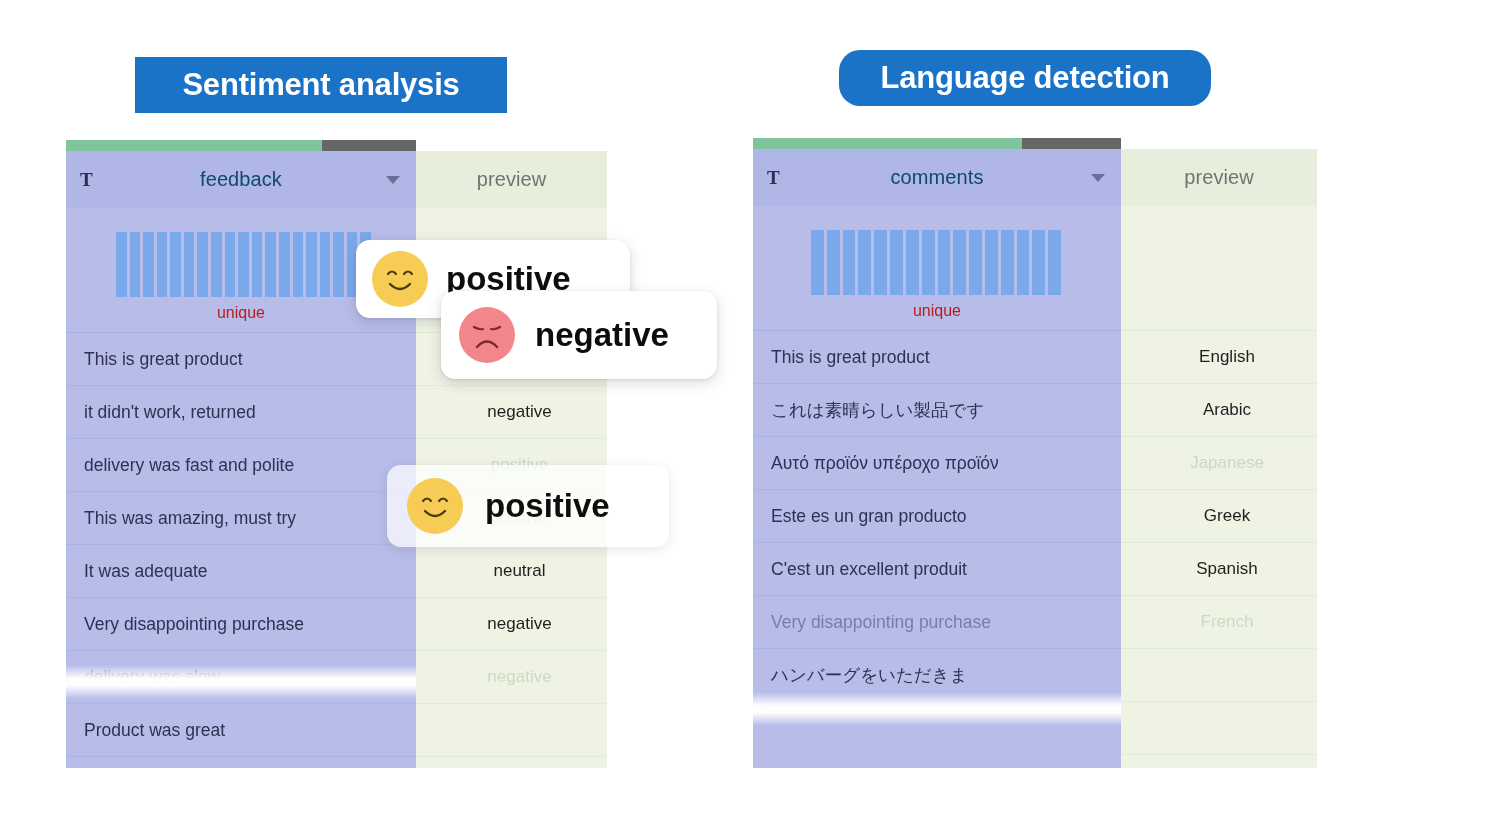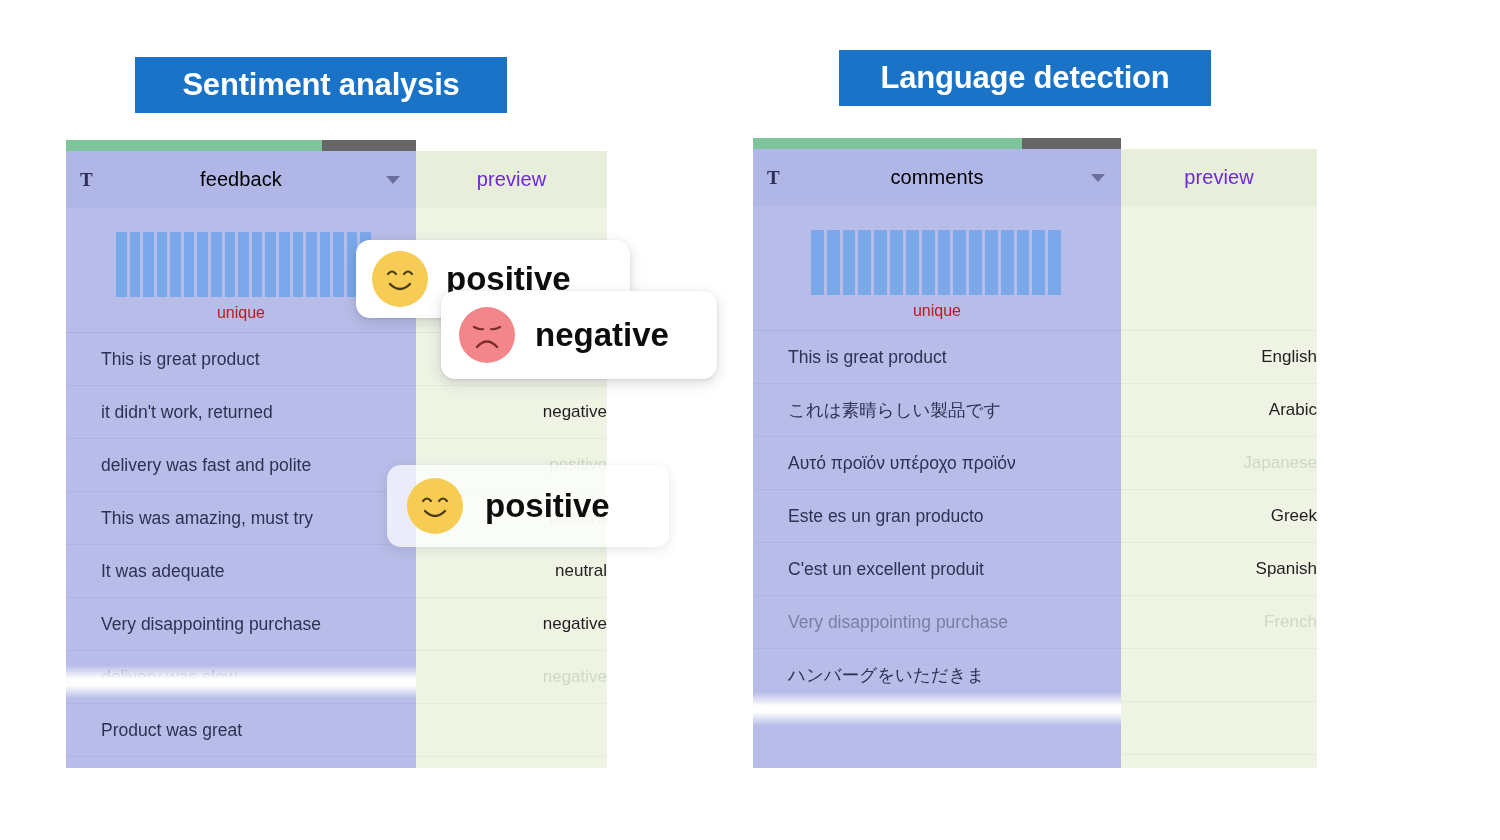--- a/index.html
+++ b/index.html
@@ -25,21 +25,21 @@
     color: #ffffff;
     font-size: 31px;
     font-weight: bold;
     letter-spacing: -0.2px;
     display: flex;
     align-items: center;
     justify-content: center;
     white-space: nowrap;
   }
   #title-sentiment { left: 119px; top: 57px; width: 372px; height: 56px; }
-  #title-language  { left: 133px; top: 50px; width: 372px; height: 56px; }
+  #title-language  { left: 133px; top: 50px; width: 372px; height: 56px; border-radius: 21px; }
 
   
   .table {
     position: absolute;
     display: flex;
     flex-direction: column;
   }
   #table-sentiment { left: 50px; top: 140px; width: 541px; height: 628px; }
   #table-language  { left: 47px; top: 138px; width: 564px; height: 630px; }
 
@@ -74,24 +74,24 @@
     left: 14px;
     font-family: "Liberation Serif", serif;
     font-weight: bold;
     font-size: 19px;
     color: #2b2d52;
   }
   .col-title {
     width: 100%;
     text-align: center;
     font-size: 20px;
-    color: #000000;
+    color: #0c4a6e;
     letter-spacing: 0.1px;
   }
-  .col-preview .col-title { color: #6d28d9; }
+  .col-preview .col-title { color: #737373; }
   .caret {
     position: absolute;
     right: 16px;
     width: 0; height: 0;
     border-left: 7px solid transparent;
     border-right: 7px solid transparent;
     border-top: 8px solid #6a6f99;
   }
 
   
@@ -131,27 +131,27 @@
     height: 52px;
     display: flex;
     align-items: center;
     border-bottom: 1px solid #aeb4e2;
     position: relative;
   }
   .col-preview .row { border-bottom: 1px solid #e4ebd6; }
   .row .cell {
     font-size: 17.5px;
     color: #2f3153;
-    padding-left: 35px;
+    padding-left: 18px;
     white-space: nowrap;
   }
   .col-preview .row .cell {
     padding-left: 16px;
     width: 100%;
-    text-align: right;
+    text-align: center;
     color: #1f1f1f;
     font-size: 17px;
   }
   .row.dim .cell { color: #b9bcd4; }
   .col-preview .row.dim .cell { color: #cfd9c2; }
   .row.faded .cell { opacity: 0.45; }
 
   
   .scanline {
     position: absolute;

